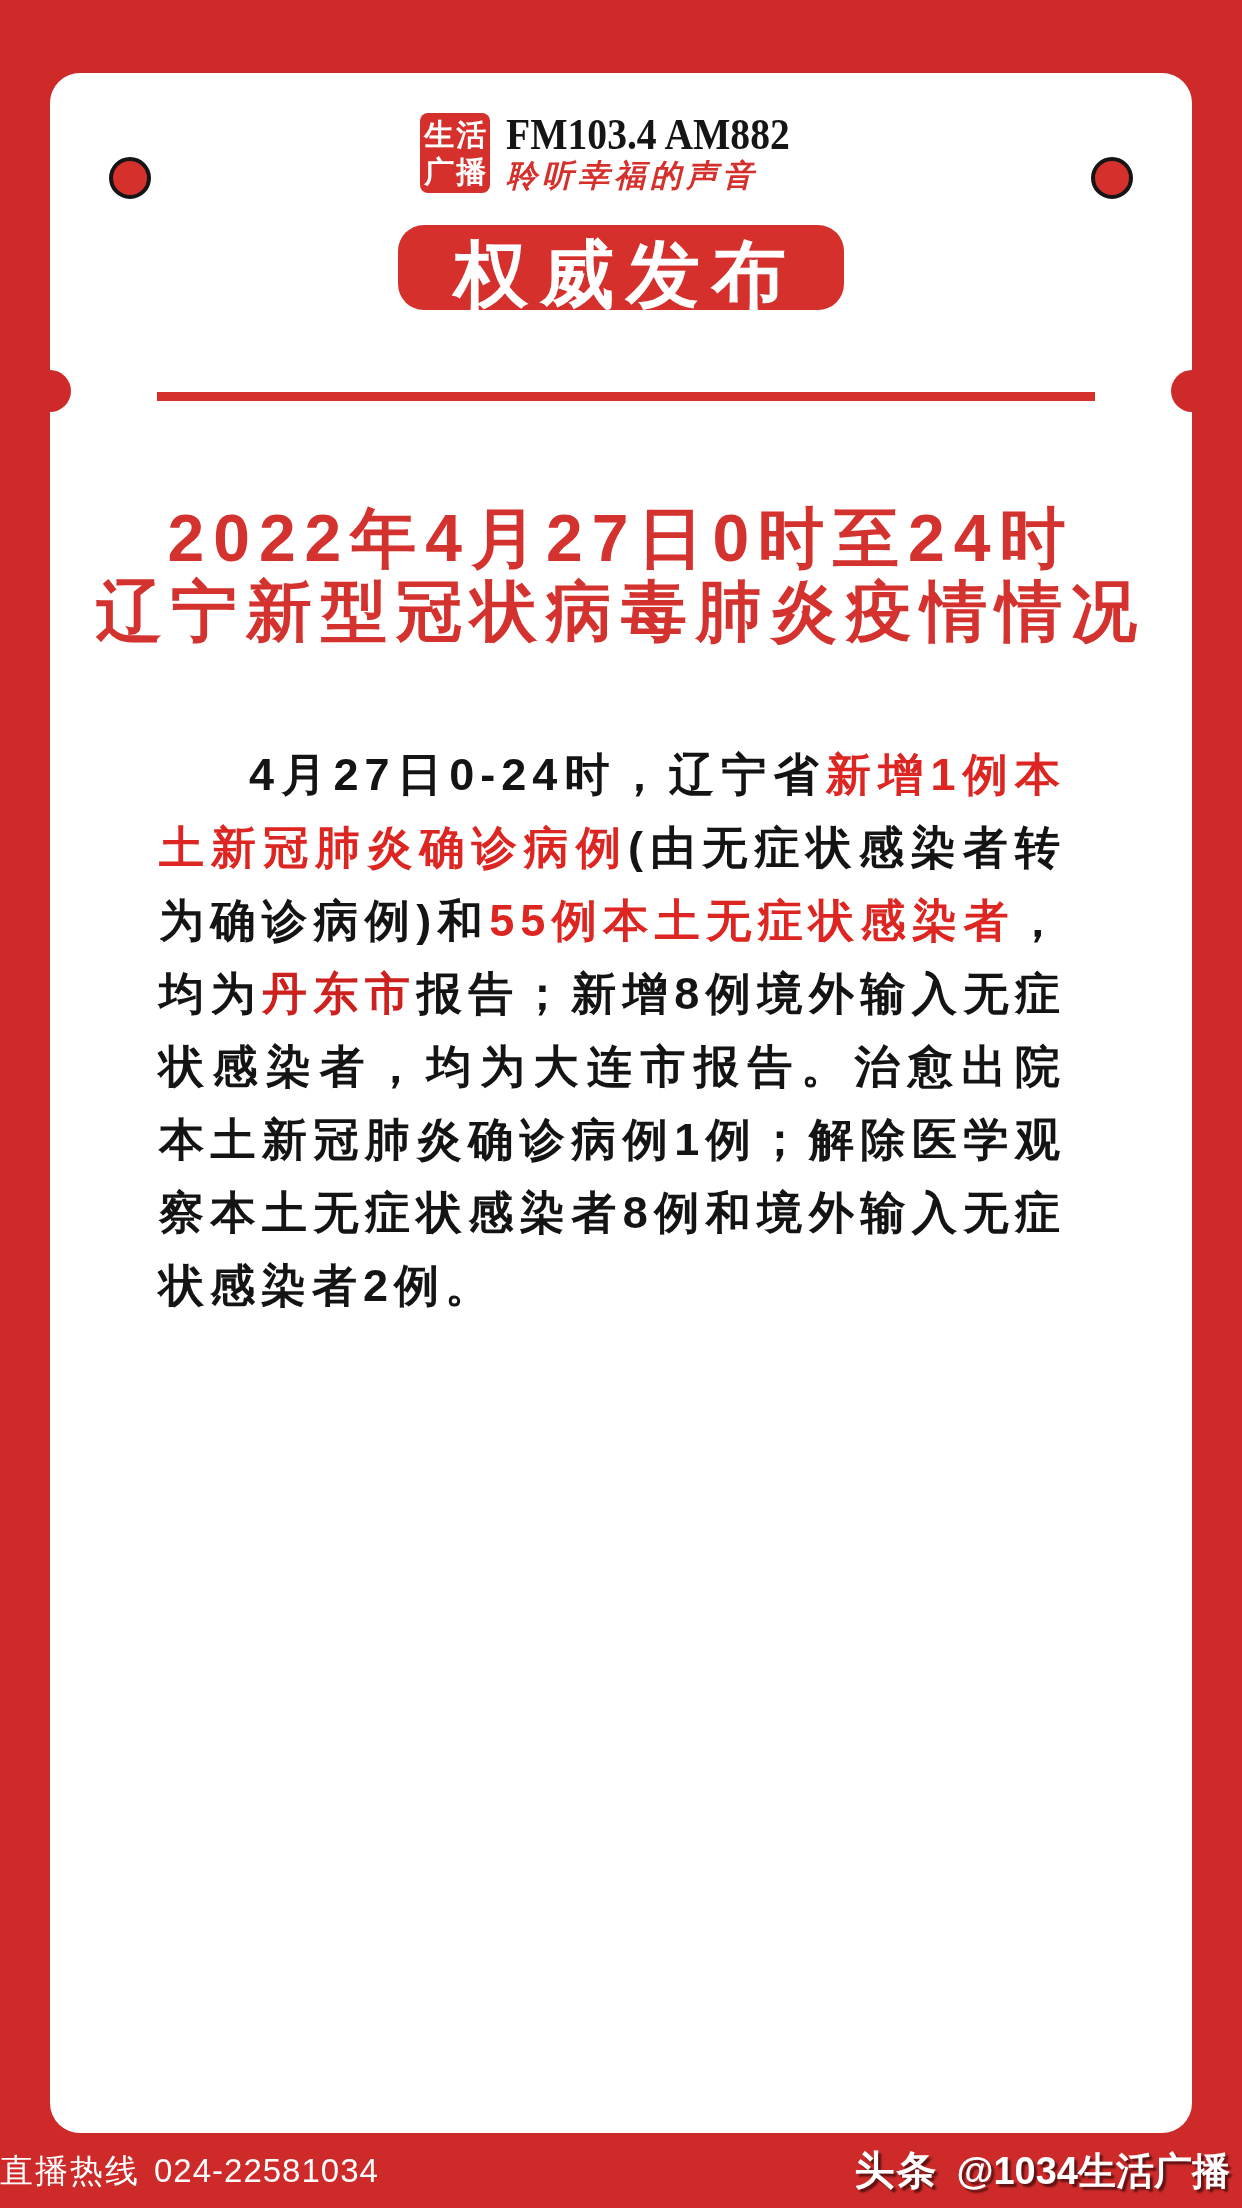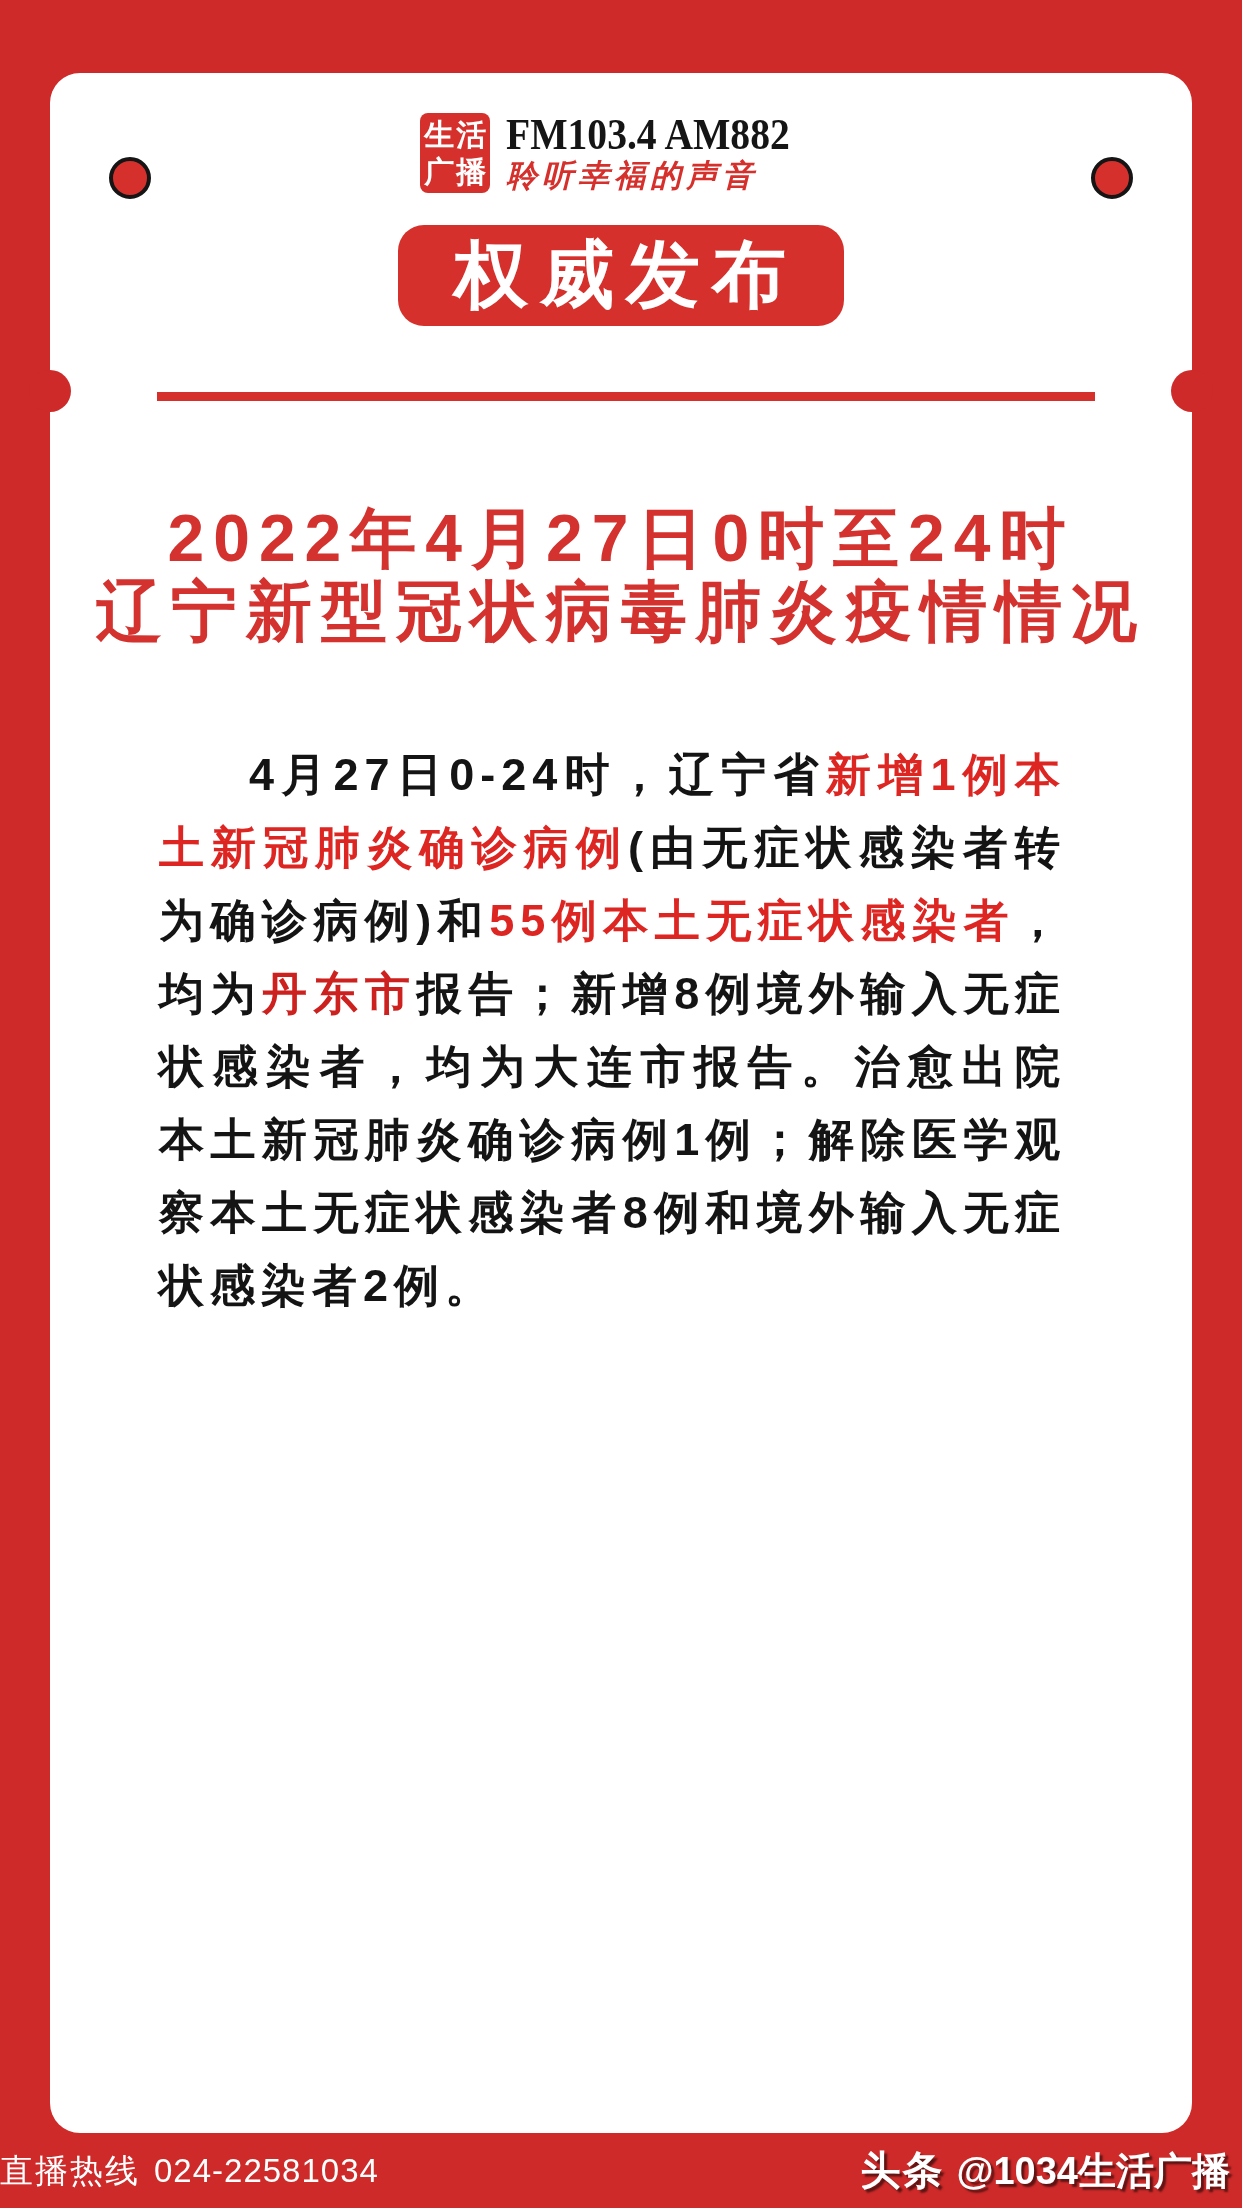--- a/index.html
+++ b/index.html
@@ -43,21 +43,21 @@
     font-family:"Liberation Serif",serif;font-weight:bold;color:#151515;
     font-size:44px;line-height:44px;transform:scaleX(.9);transform-origin:left center;white-space:nowrap;
   }
   .logo-slogan{
     color:var(--bannerRed);font-weight:bold;font-style:italic;
     font-size:31px;line-height:38px;letter-spacing:5px;white-space:nowrap;
   }
   
   .banner{
     position:absolute;top:152px;left:50%;transform:translateX(-50%);
-    height:84px;line-height:100px;padding:0 46px 17px 56px;border-radius:26px;
+    height:84px;line-height:100px;padding:0 46px 1px 56px;border-radius:26px;
     background:var(--bannerRed);color:#ffffff;font-weight:bold;
     font-size:74px;letter-spacing:12px;white-space:nowrap;
   }
   .rule{
     position:absolute;left:107px;top:319px;width:938px;height:9px;
     background:var(--bannerRed);
   }
   
   .notch{
     position:absolute;width:42px;height:42px;border-radius:50%;
@@ -89,21 +89,21 @@
   .hotline{
     position:absolute;left:0;right:0;top:0;text-align:left;
     line-height:75px;font-size:33px;letter-spacing:2px;white-space:nowrap;border-radius:15px;
   }
   .hotline-number{margin-left:14px;letter-spacing:1px;}
   .social{
     position:absolute;right:12px;top:0;line-height:75px;
     font-size:38px;font-weight:bold;white-space:nowrap;
     text-shadow:3px 3px 2px rgba(0,0,0,.55);
   }
-  .social-brand{font-weight:800;font-size:40px;margin-right:12px;letter-spacing:2px;}
+  .social-brand{font-weight:800;font-size:40px;margin-right:18px;letter-spacing:2px;}
 </style>
 </head>
 <body>
 
 <div class="page">
 
   <div class="card">
 
     <div class="pin pin-left"></div>
     <div class="pin pin-right"></div>

